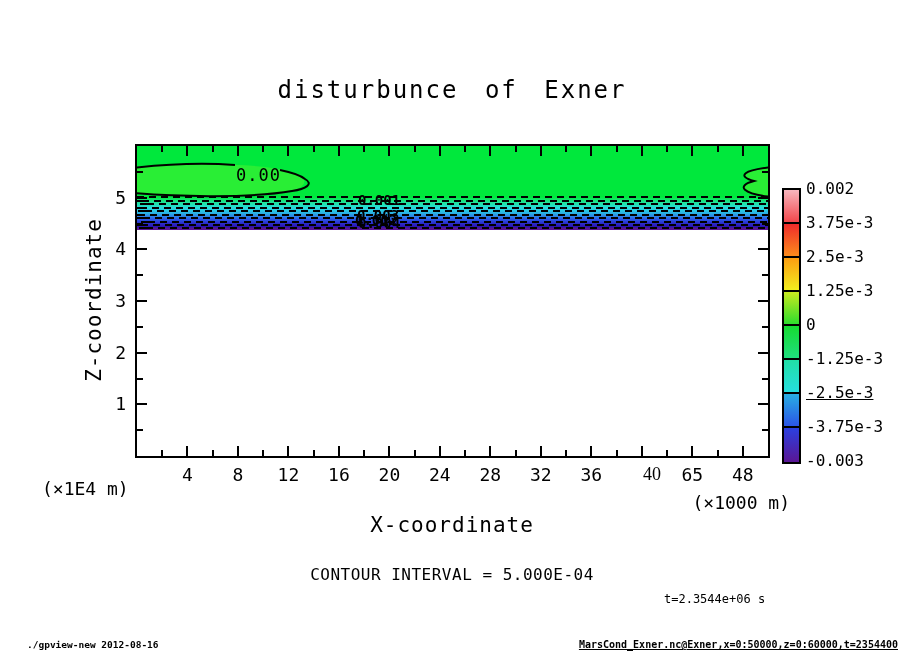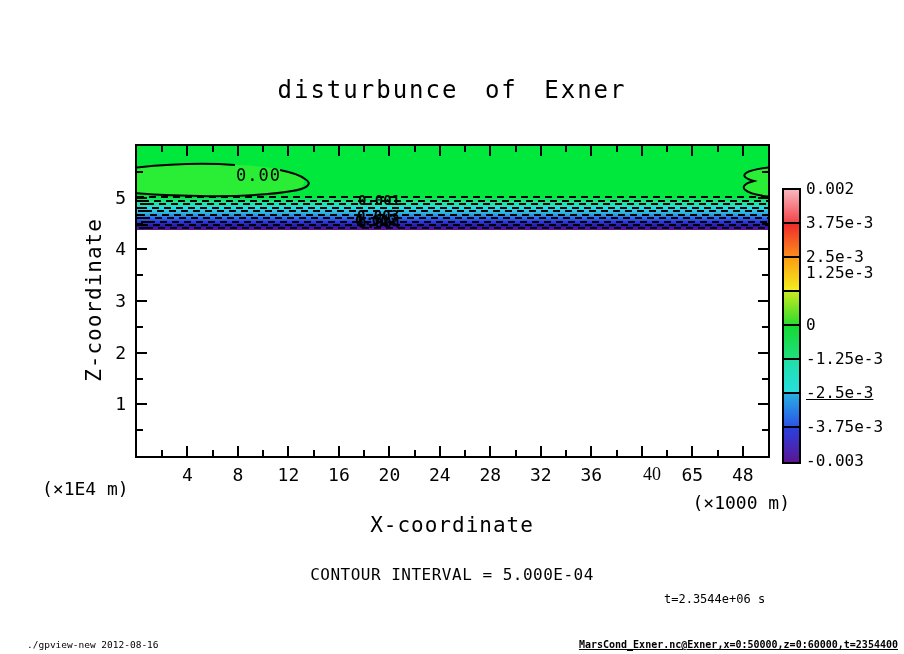--- a/index.html
+++ b/index.html
@@ -22,21 +22,21 @@
            transform:translate(-50%,-50%) rotate(-90deg);}
   .x-title{left:0;right:0;top:513px;text-align:center;font-size:21px;letter-spacing:1px;}
   .x-unit{left:610px;width:180px;top:492px;text-align:right;font-size:18px;}
   .y-unit{left:42px;top:478px;font-size:18px;}
   .cbar{left:782px;top:188px;width:15px;height:272px;border:2px solid #000;}
   .cbar-block{width:15px;height:34px;box-sizing:border-box;border-bottom:2px solid #000;}
   .cbar-block:last-child{border-bottom:none;}
   .cbar-label{left:806px;height:20px;font-size:16px;line-height:20px;}
   .contour-note{left:0;right:0;top:565px;text-align:center;font-size:16px;letter-spacing:0.5px;}
   .time-note{left:664px;top:592px;font-size:12px;}
-  .footer-left{left:27px;top:639px;font-size:9.5px;font-weight:400;}
+  .footer-left{left:27px;top:639px;font-size:9.5px;font-weight:700;}
   .footer-right{left:498px;width:400px;top:639px;text-align:right;font-size:10px;font-weight:700;text-decoration:underline;}
 </style>
 </head>
 <body>
 
 <div class="abs title">disturbunce of Exner</div>
 
 <div class="abs plot" id="plot">
   <div class="abs green-fill" id="greenFill" style="background: rgb(0, 232, 60);"></div>
   <div class="abs band" id="bandFill" style="background: linear-gradient(rgb(0, 232, 60) 0%, rgb(30, 228, 147) 15%, rgb(39, 222, 219) 32%, rgb(43, 178, 228) 49%, rgb(43, 98, 232) 65%, rgb(42, 46, 205) 79%, rgb(42, 18, 176) 90%, rgb(90, 22, 148) 95%, rgb(90, 22, 148) 100%);"></div>
@@ -171,18 +171,18 @@
 <div class="abs xtick-label" style="left: 670.28px;">65</div>
 <div class="abs xtick-label" style="left: 720.76px;">48</div>
 <div class="abs ytick-label" style="left: 96px; top: 393.333px;">1</div>
 <div class="abs ytick-label" style="left: 96px; top: 341.667px;">2</div>
 <div class="abs ytick-label" style="left: 96px; top: 290px;">3</div>
 <div class="abs ytick-label" style="left: 96px; top: 238.333px;">4</div>
 <div class="abs ytick-label" style="left: 96px; top: 186.667px;">5</div>
 <div class="abs cbar-label" style="top: 179px;">0.002</div>
 <div class="abs cbar-label" style="top: 213px;">3.75e-3</div>
 <div class="abs cbar-label" style="top: 247px;">2.5e-3</div>
-<div class="abs cbar-label" style="top: 263px; text-align: center;">1.25e-3</div>
+<div class="abs cbar-label" style="top: 281px; text-align: center;">1.25e-3</div>
 <div class="abs cbar-label" style="top: 315px;">0</div>
 <div class="abs cbar-label" style="top: 349px;">-1.25e-3</div>
 <div class="abs cbar-label" style="top: 383px; text-decoration: underline;">-2.5e-3</div>
 <div class="abs cbar-label" style="top: 417px;">-3.75e-3</div>
 <div class="abs cbar-label" style="top: 451px;">-0.003</div>
 
 </body></html>

